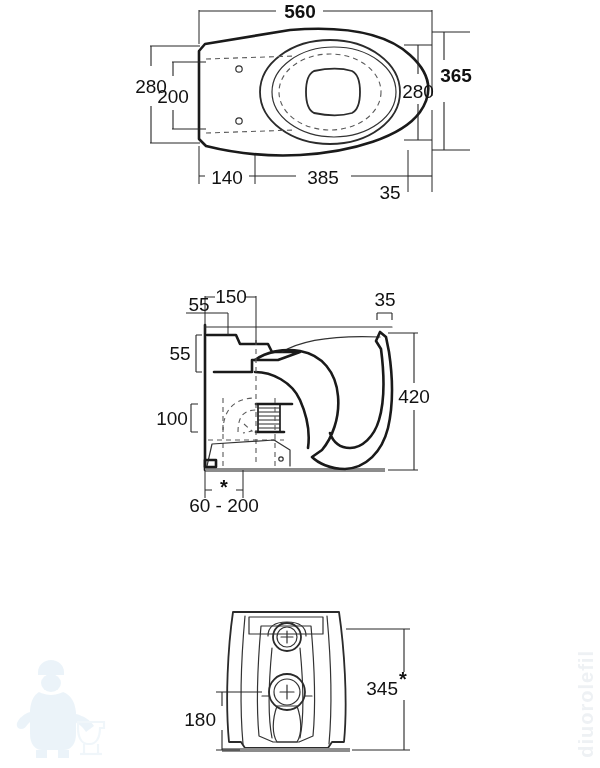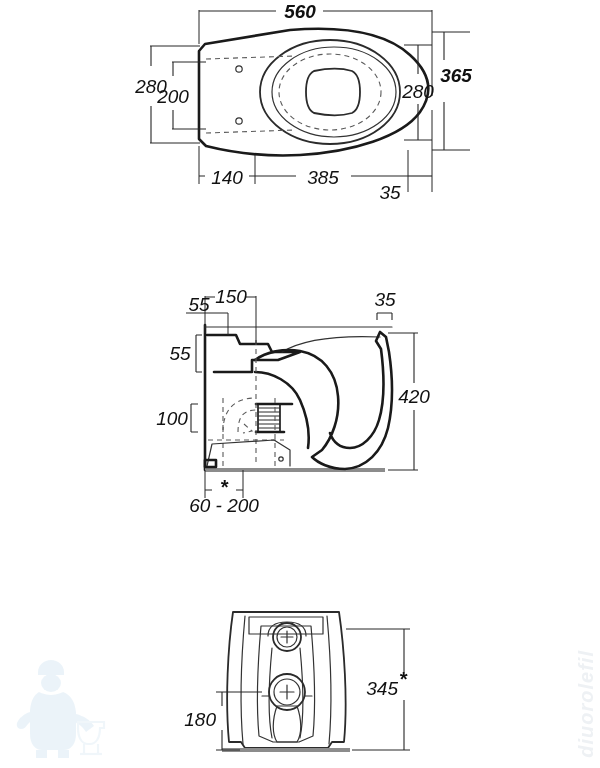--- a/index.html
+++ b/index.html
@@ -14,21 +14,20 @@
     position: relative;
     overflow: hidden;
     font-family: "Liberation Sans", sans-serif;
     color: #000000;
   }
   #sheet {
     position: absolute;
     left: 0; top: 0;
     width: 600px;
     height: 768px;
-    font-style: italic;
   }
   svg.drawing {
     position: absolute;
     left: 0; top: 0;
     width: 600px;
     height: 768px;
   }
   .dimtext {
     font-family: "Liberation Sans", sans-serif;
     font-size: 19px;

